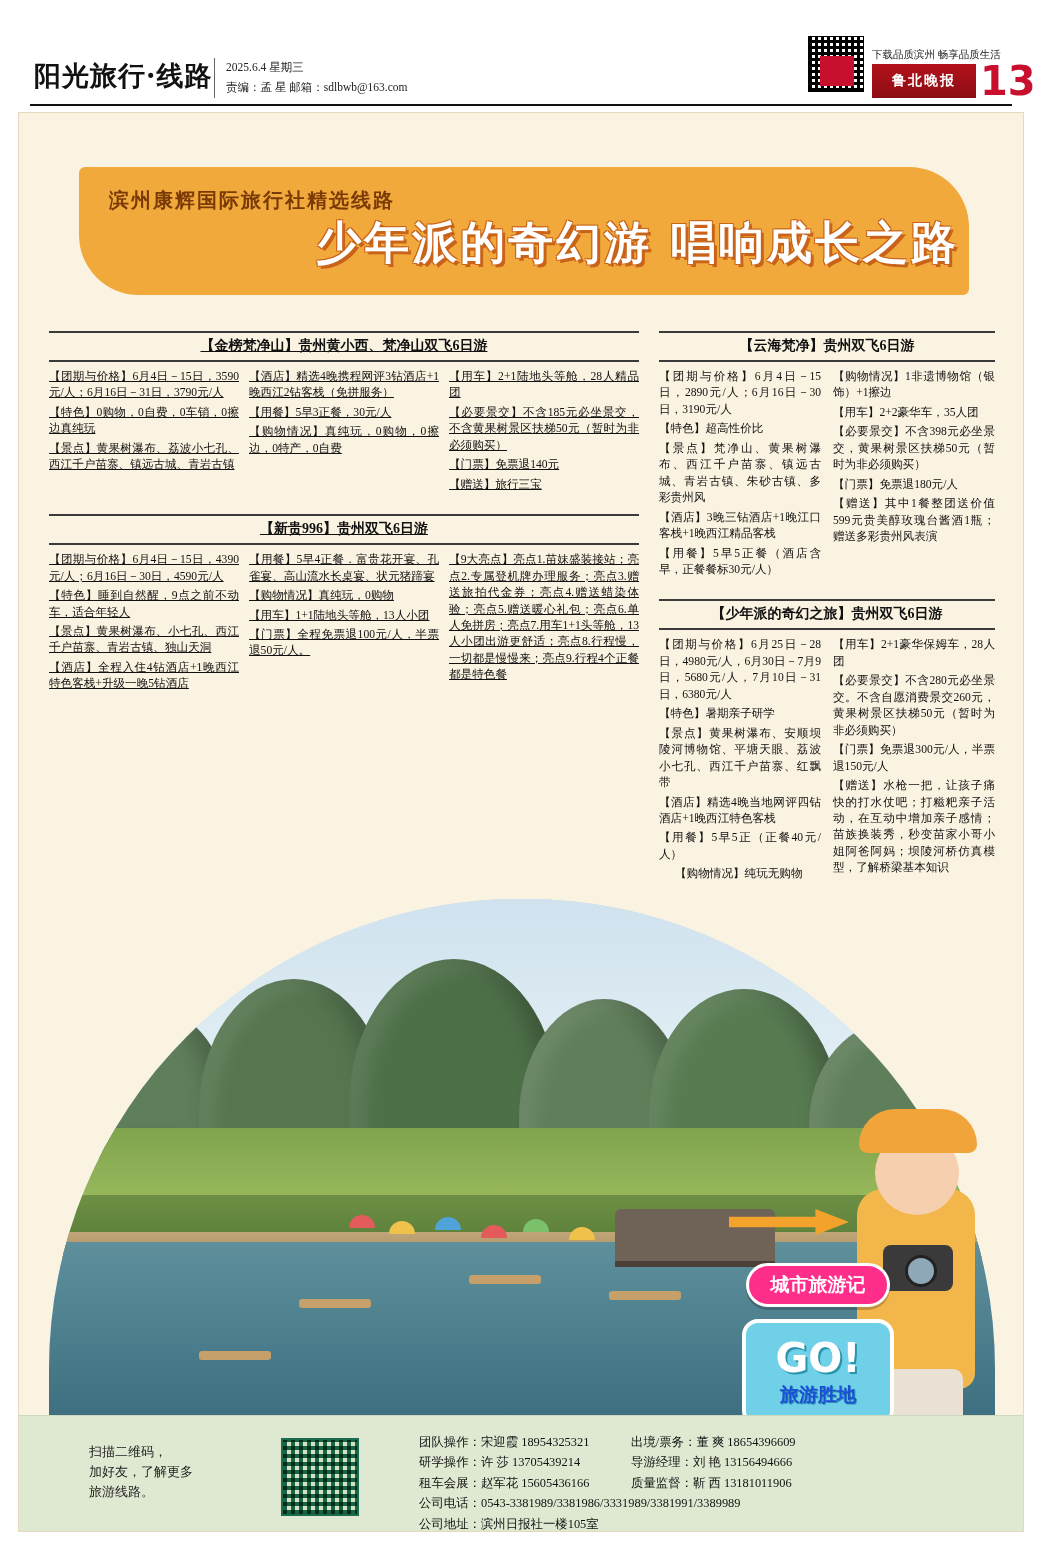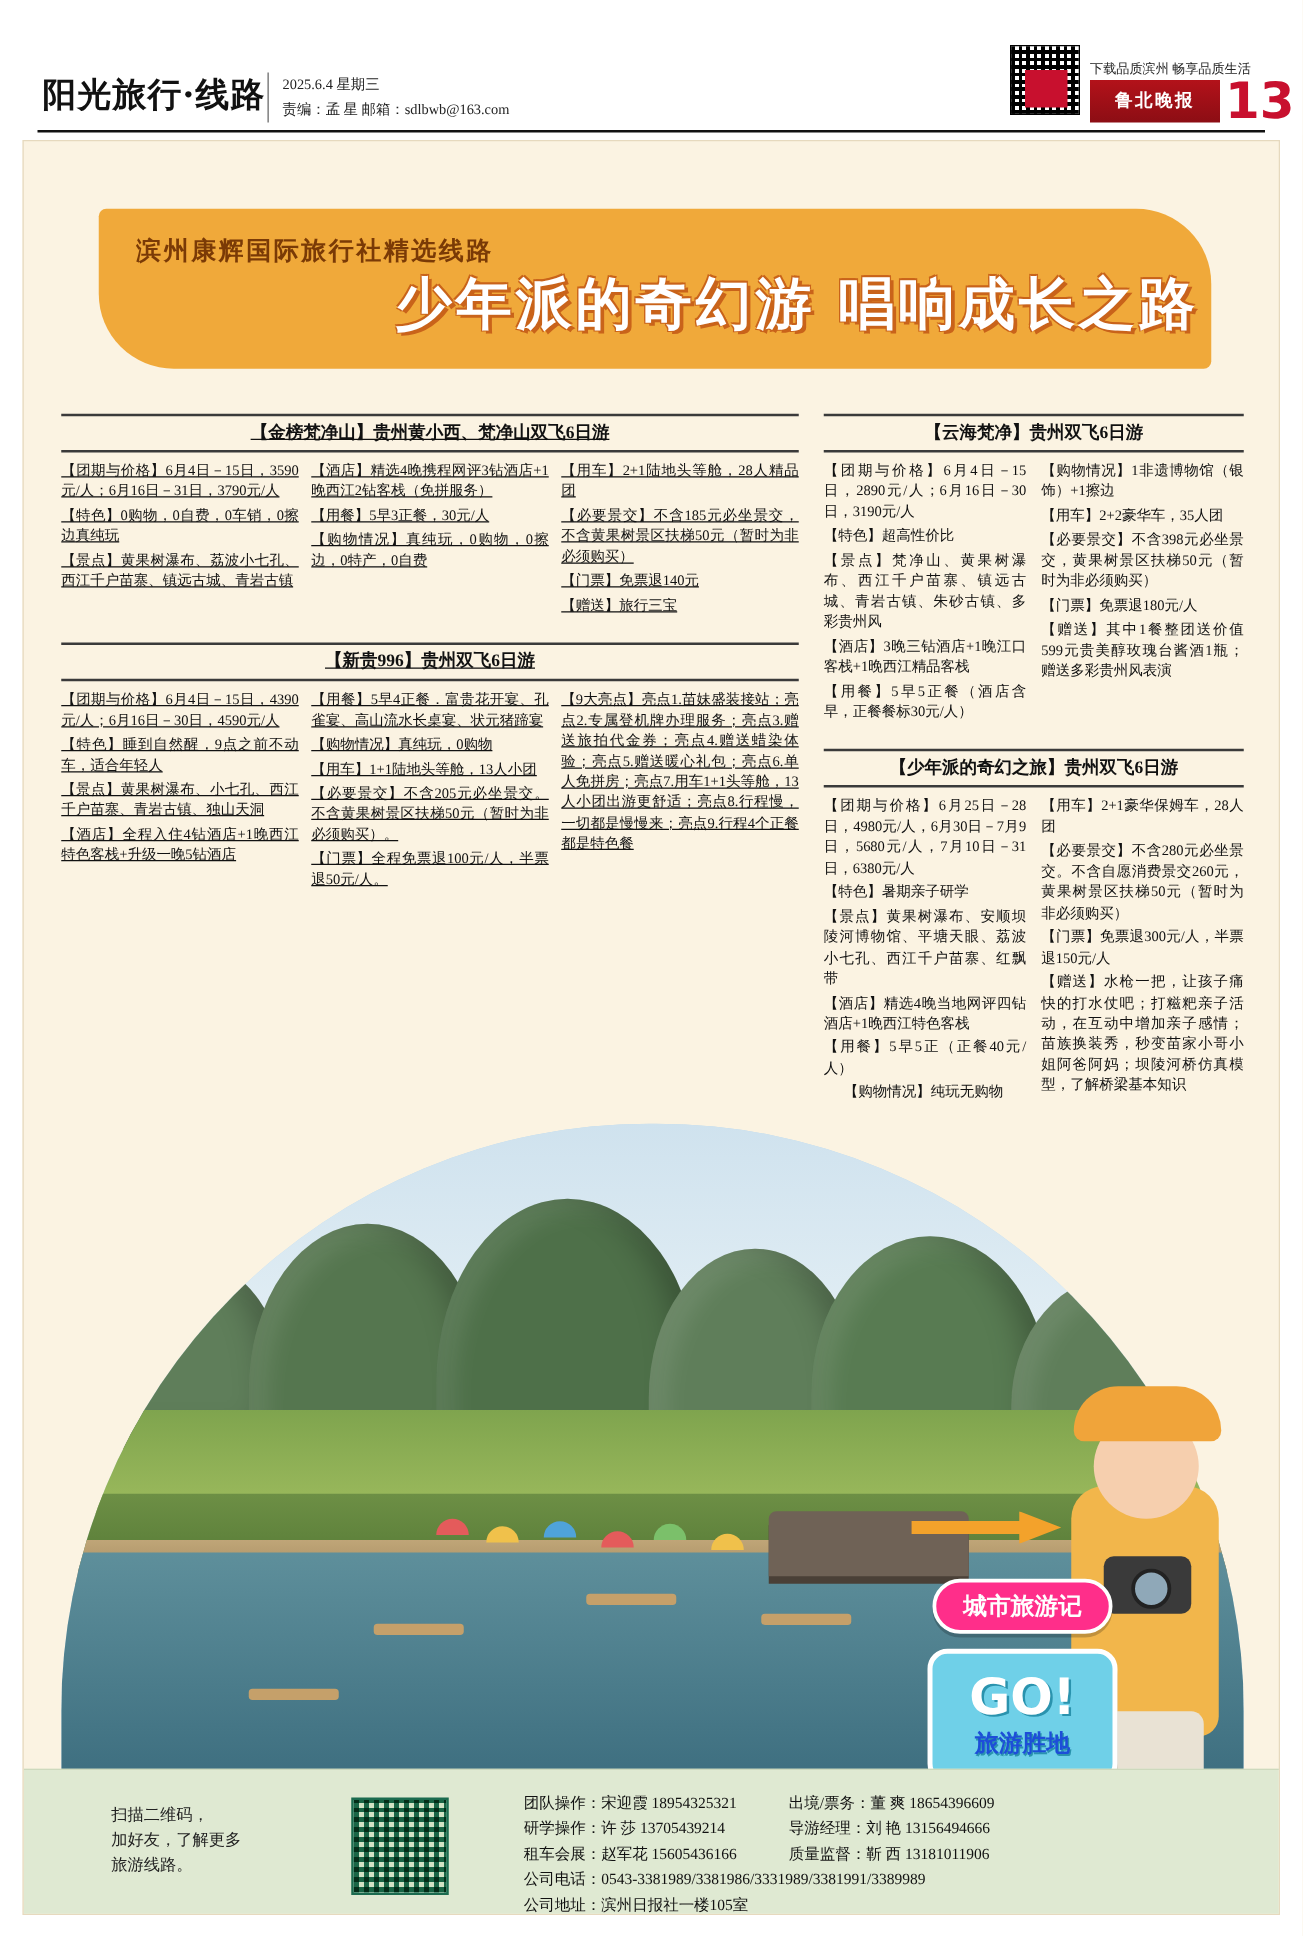--- a/index.html
+++ b/index.html
@@ -227,21 +227,20 @@
           <div>
             <p>【团期与价格】6月4日－15日，4390元/人；6月16日－30日，4590元/人</p>
             <p>【特色】睡到自然醒，9点之前不动车，适合年轻人</p>
             <p>【景点】黄果树瀑布、小七孔、西江千户苗寨、青岩古镇、独山天洞</p>
             <p>【酒店】全程入住4钻酒店+1晚西江特色客栈+升级一晚5钻酒店</p>
           </div>
           <div>
             <p>【用餐】5早4正餐．富贵花开宴、孔雀宴、高山流水长桌宴、状元猪蹄宴</p>
             <p>【购物情况】真纯玩，0购物</p>
             <p>【用车】1+1陆地头等舱，13人小团</p>
-            <p>【必要景交】不含205元必坐景交。不含黄果树景区扶梯50元（暂时为非必须购买）。</p>
             <p>【门票】全程免票退100元/人，半票退50元/人。</p>
           </div>
           <div>
             <p>【9大亮点】亮点1.苗妹盛装接站；亮点2.专属登机牌办理服务；亮点3.赠送旅拍代金券；亮点4.赠送蜡染体验；亮点5.赠送暖心礼包；亮点6.单人免拼房；亮点7.用车1+1头等舱，13人小团出游更舒适；亮点8.行程慢，一切都是慢慢来；亮点9.行程4个正餐都是特色餐</p>
           </div>
         </div>
       </div>
     </div>
 
     <div class="right-region">

